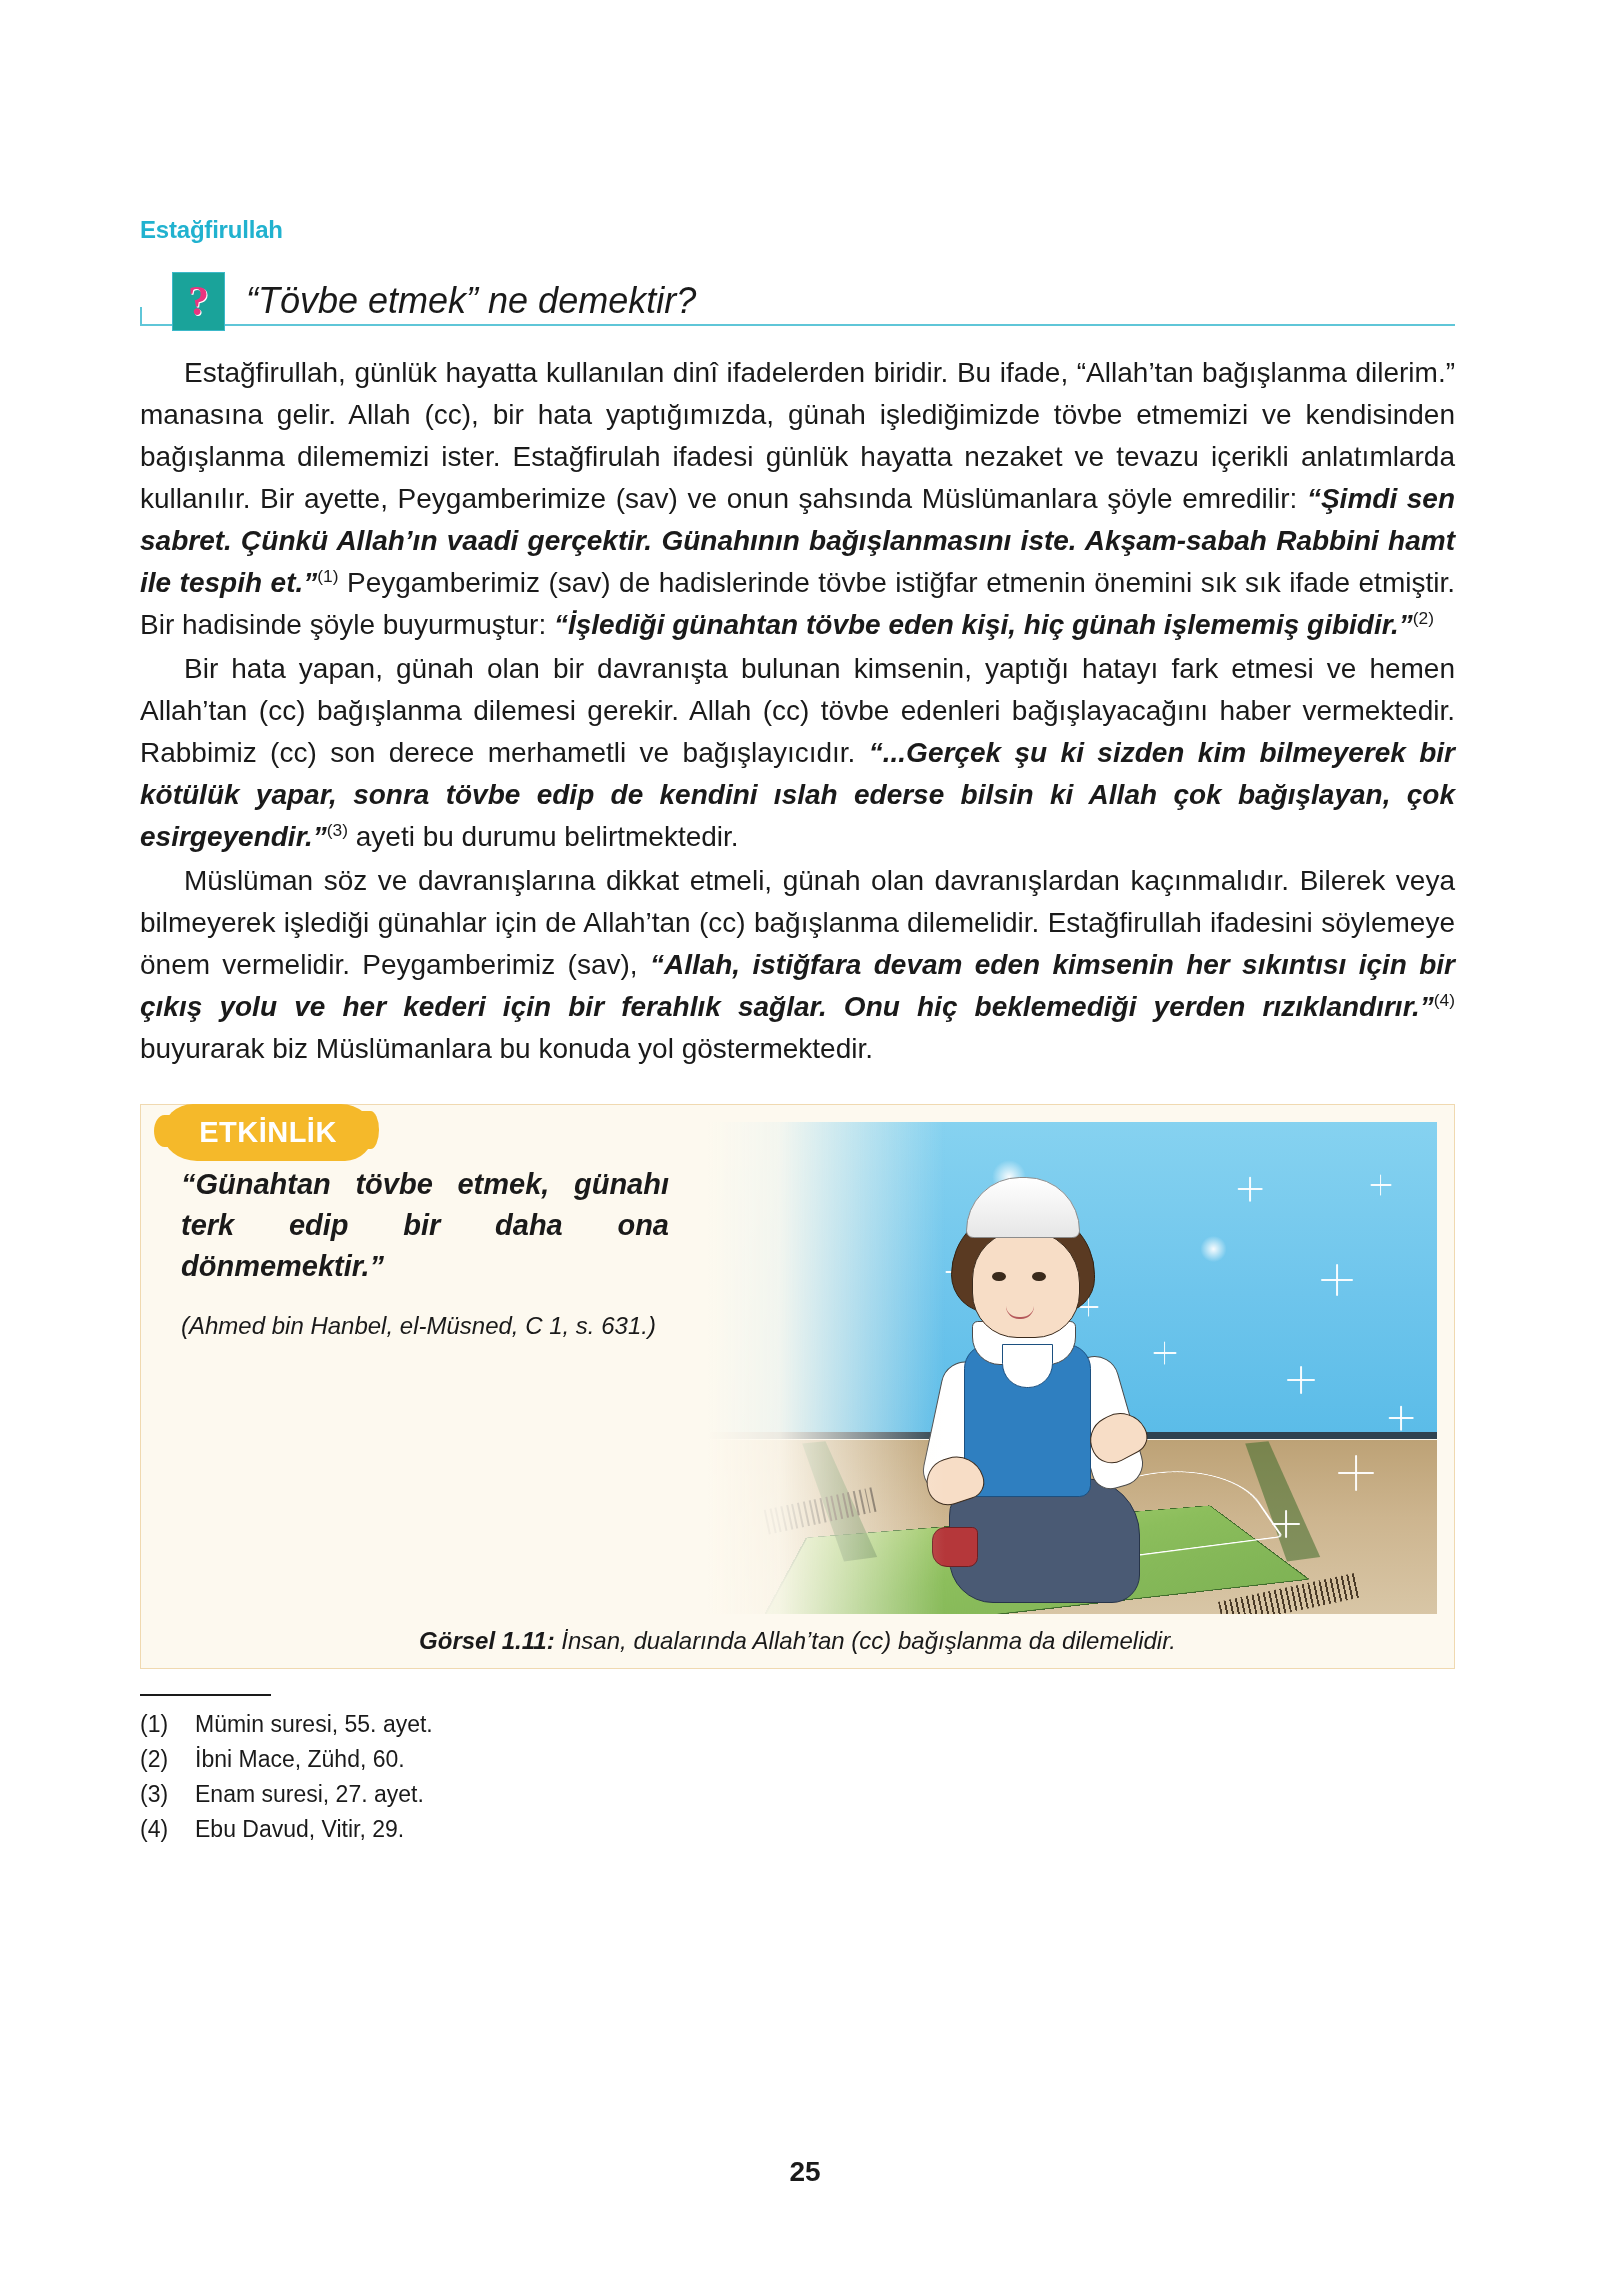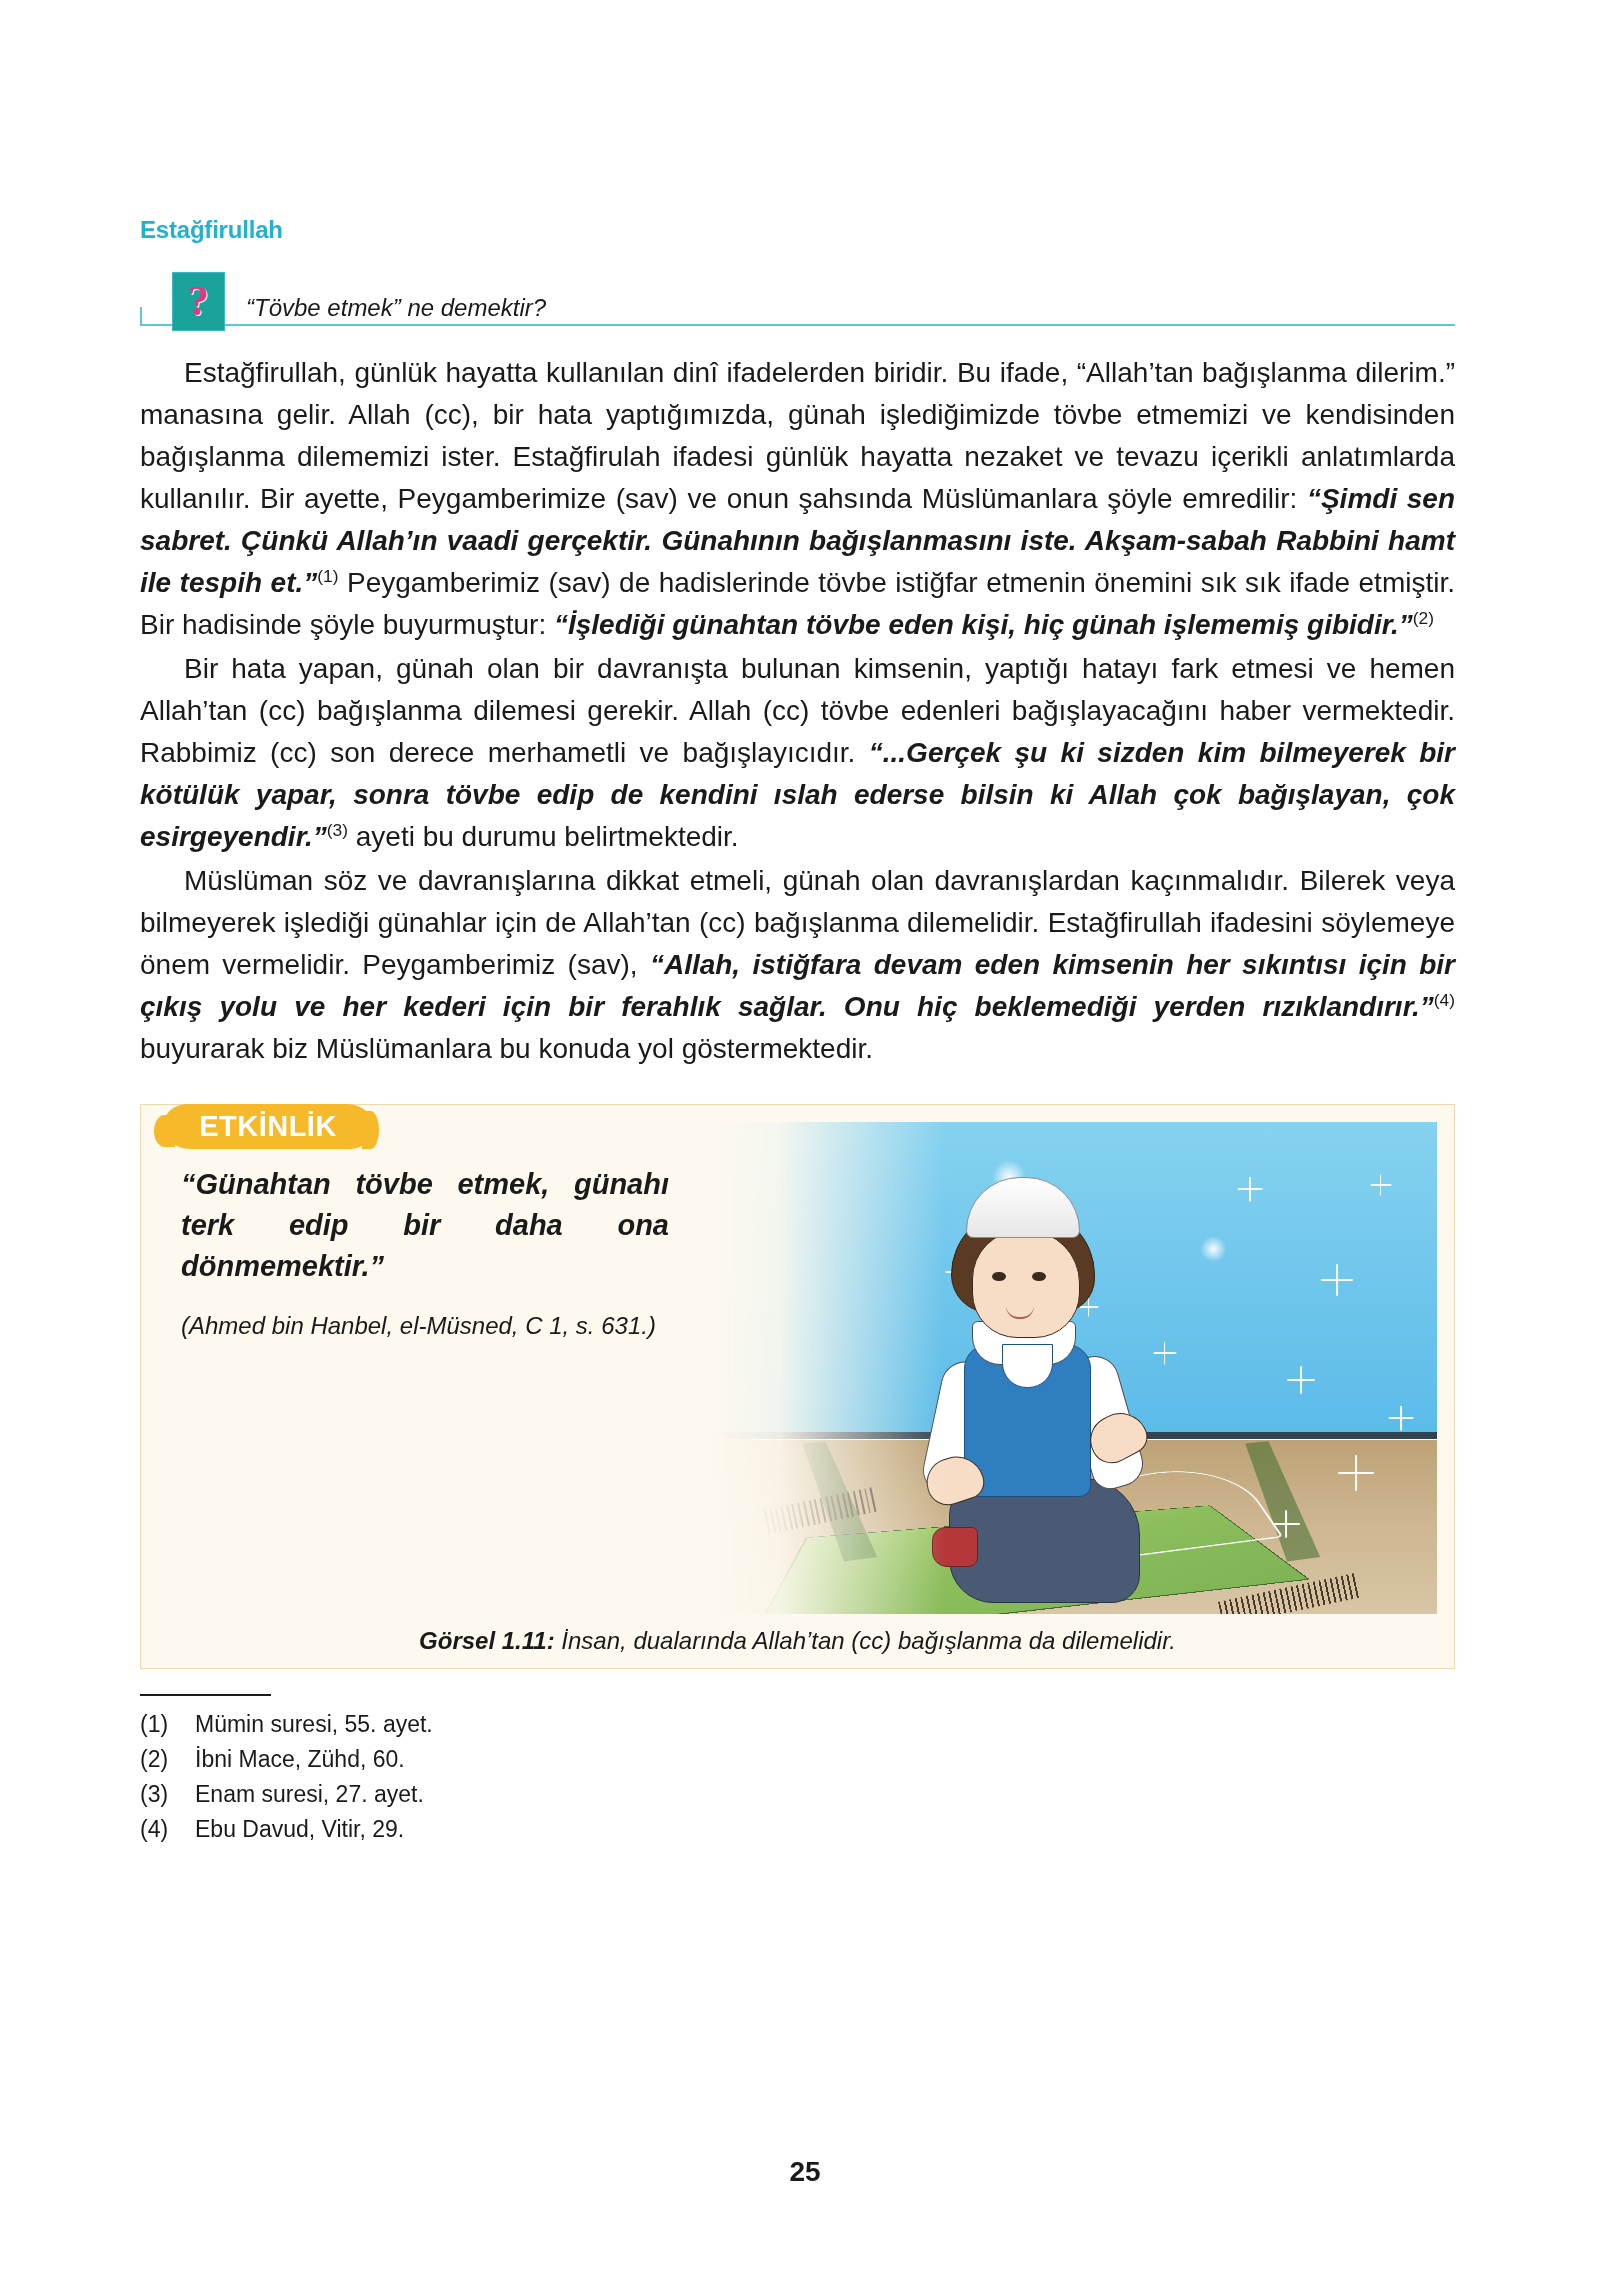--- a/index.html
+++ b/index.html
@@ -77,21 +77,21 @@
     color: #e8357f;
     font-family: "Liberation Serif", serif;
     line-height: 1;
     text-shadow: 0.9px 0.9px 0 #ffffff;
   }
   .prompt-text {
     position: absolute;
     left: 106px;
     bottom: 13.2px;
     font-style: italic;
-    font-size: 24px;
+    font-size: 36px;
     color: #1a1a1a;
   }
 
   
   p.body {
     margin: 0 0 1.9px 0;
     text-align: justify;
     text-justify: inter-word;
     font-size: 28px;
     line-height: 1.5;
@@ -113,21 +113,21 @@
   .activity-wrap {
     position: relative;
     margin-top: 34px;
   }
   .etkinlik-badge {
     position: absolute;
     left: 23px;
     top: 0;
     z-index: 5;
     width: 210px;
-    height: 45px;
+    height: 57px;
   }
   .etkinlik-badge .brush {
     position: absolute;
     inset: 0;
     background: #f5b92a;
     border-radius: 30px 32px 28px 34px / 28px 28px 28px 28px;
   }
   .etkinlik-badge .brush:before {
     content: "";
     position: absolute;

